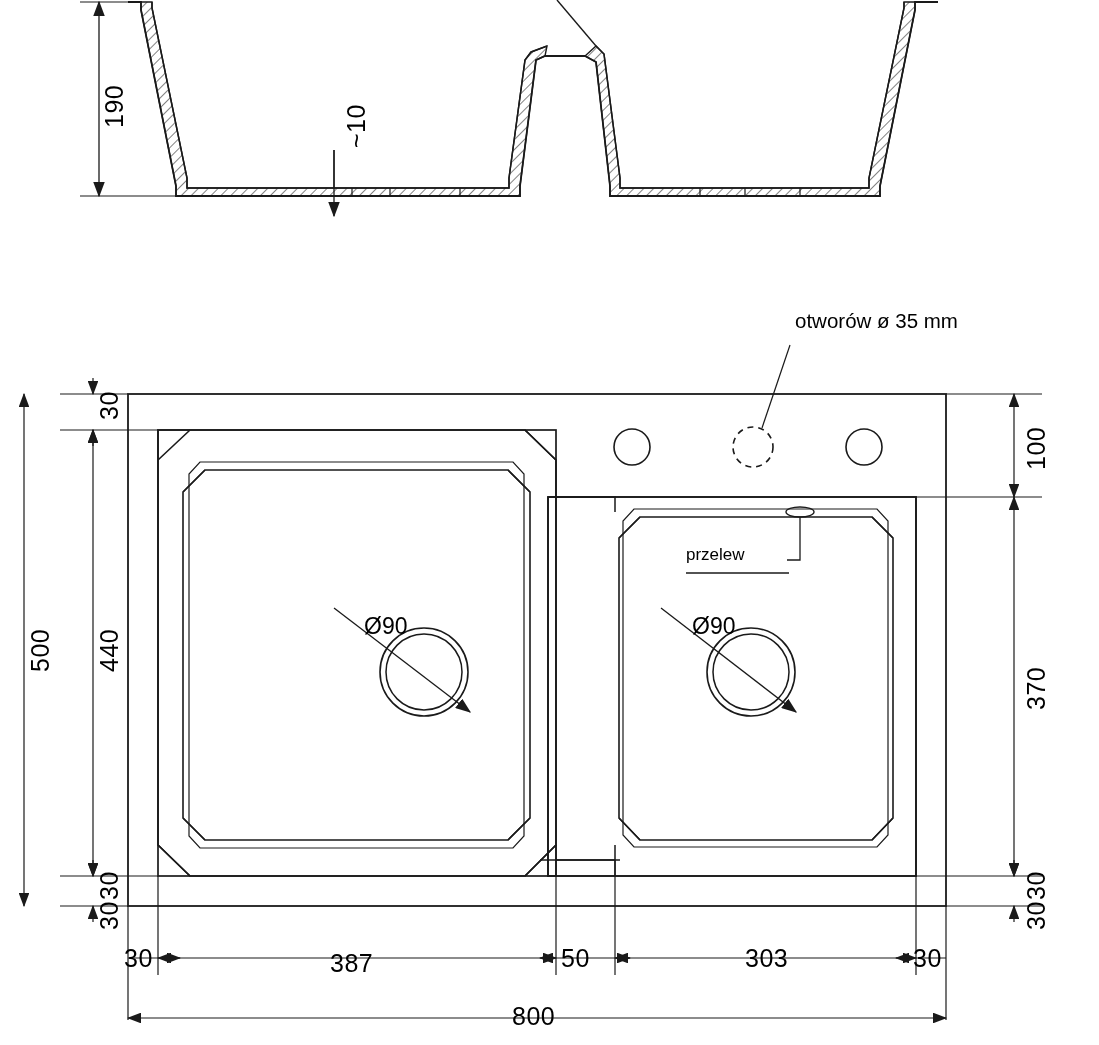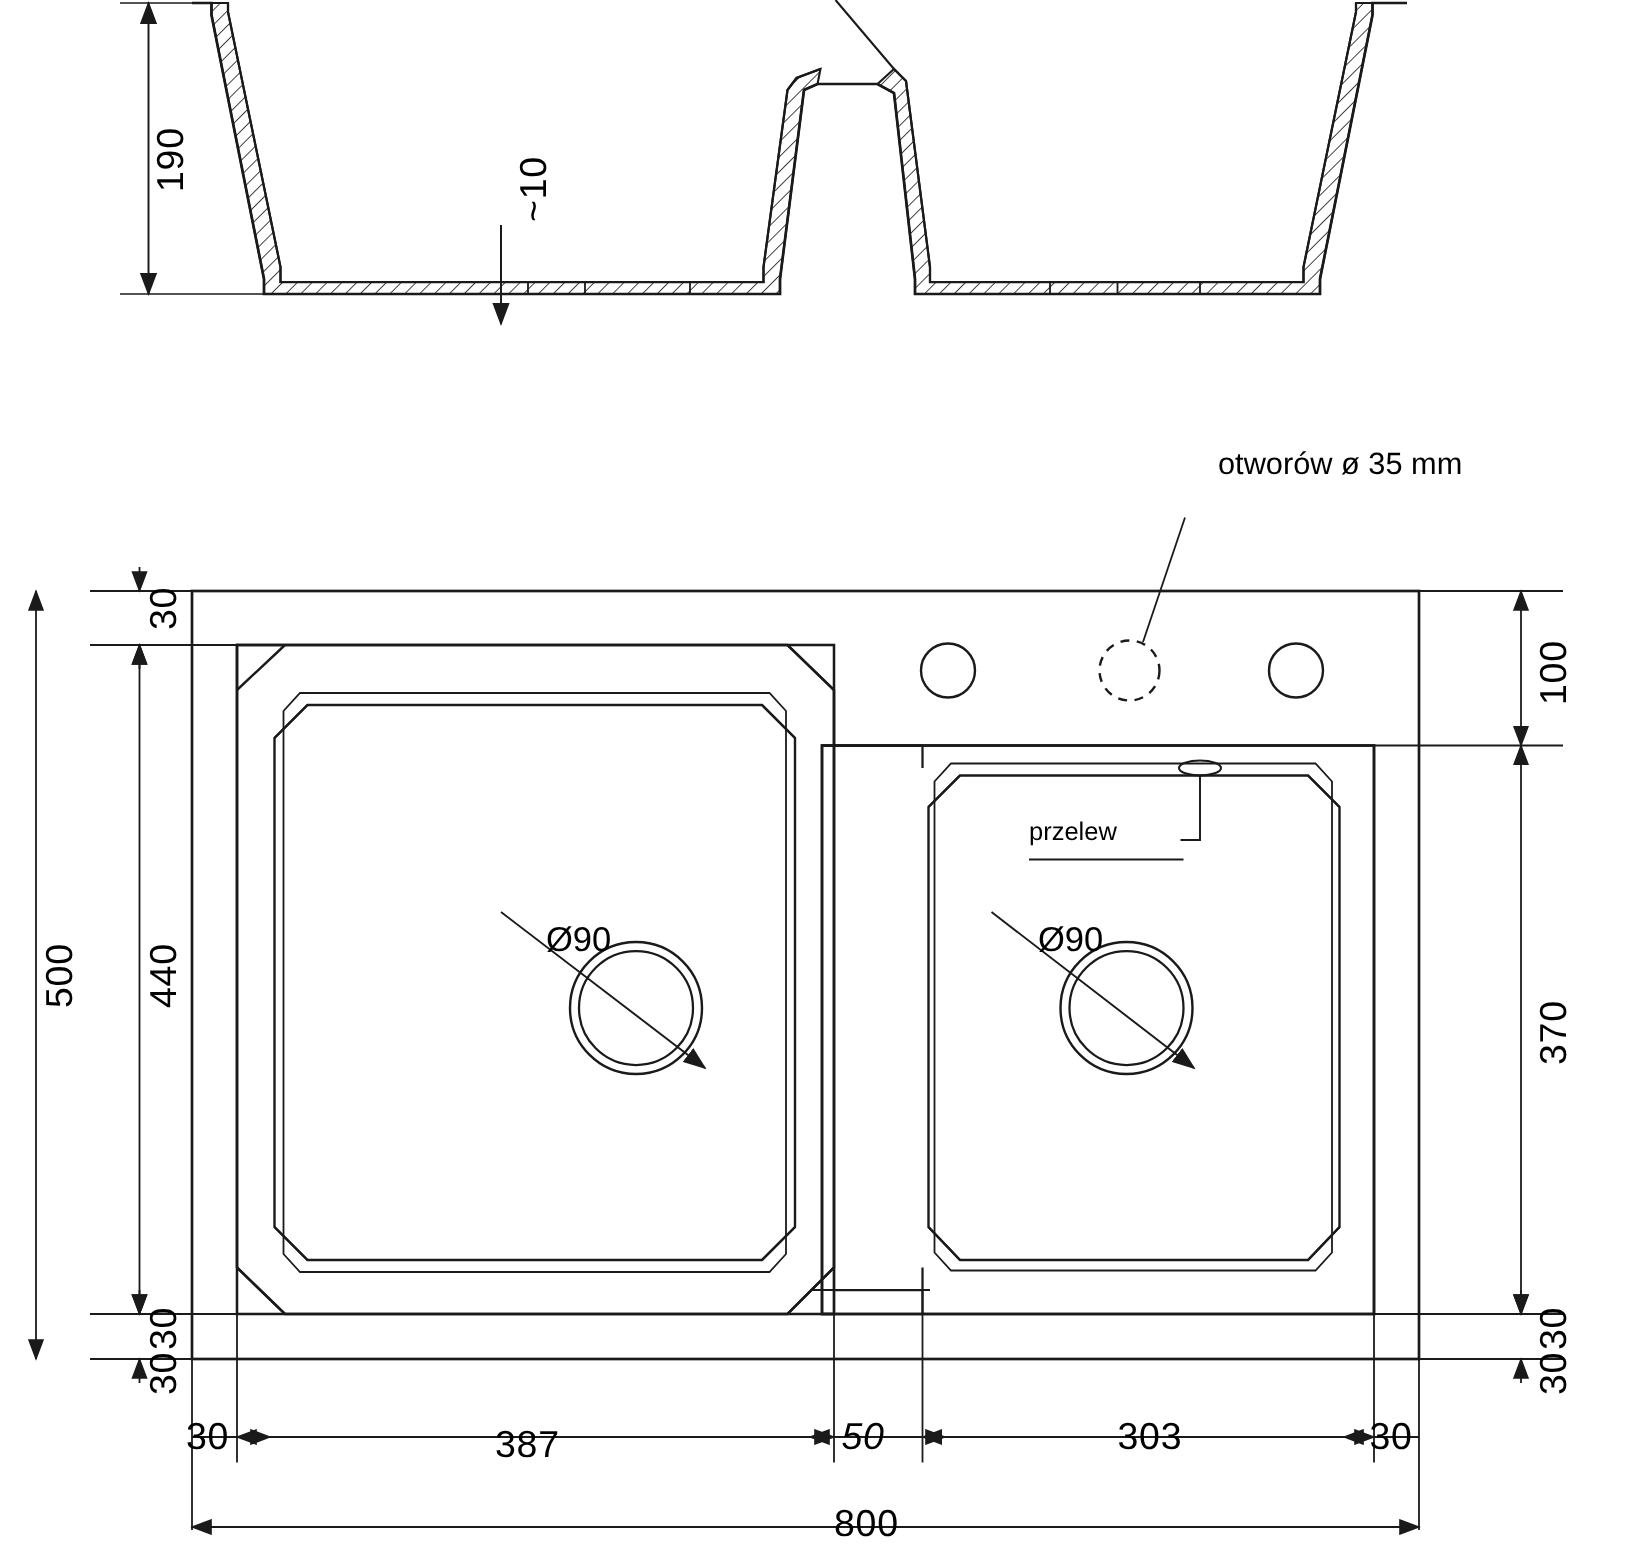--- a/index.html
+++ b/index.html
@@ -156,38 +156,38 @@
 
       <line x1="896" y1="958" x2="946" y2="958" marker-start="url(#arrS)"></line>
 
       <line x1="128" y1="1018" x2="946" y2="1018" marker-start="url(#arrS)" marker-end="url(#arr)"></line>
     </g>
   </svg>
 
   <div class="lbl dim rot90" style="left:100px;top:128px;">190</div>
   <div class="lbl dim rot90" style="left:342px;top:148px;">~10</div>
 
-  <div class="lbl callout" style="left:795px;top:296px;margin-left:17px;">otworów ø 35 mm</div>
+  <div class="lbl callout" style="left:795px;top:307px;">otworów ø 35 mm</div>
 
   <div class="lbl dim rot90" style="left:26px;top:672px;">500</div>
   <div class="lbl dim rot90" style="left:95px;top:672px;">440</div>
   <div class="lbl dim rot90" style="left:95px;top:420px;">30</div>
   <div class="lbl dim rot90" style="left:95px;top:900px;">30</div>
   <div class="lbl dim rot90" style="left:95px;top:930px;">30</div>
 
   <div class="lbl dim rot90" style="left:1022px;top:470px;">100</div>
   <div class="lbl dim rot90" style="left:1022px;top:710px;">370</div>
   <div class="lbl dim rot90" style="left:1022px;top:900px;">30</div>
   <div class="lbl dim rot90" style="left:1022px;top:930px;">30</div>
 
   <div class="lbl dim" style="left:124px;top:944px;">30</div>
   <div class="lbl dim" style="left:330px;top:949px;text-align:center;">387</div>
-  <div class="lbl dim" style="left:561px;top:944px;font-style:italic;">50</div>
+  <div class="lbl dim" style="left:561px;top:944px;">50</div>
   <div class="lbl dim" style="left:745px;top:944px;">303</div>
   <div class="lbl dim" style="left:913px;top:944px;">30</div>
-  <div class="lbl dim" style="left:512px;top:1002px;margin-left:44px;">800</div>
+  <div class="lbl dim" style="left:512px;top:1002px;">800</div>
 
   <div class="lbl dim-sm" style="left:340px;top:613px;transform:rotate(0deg);">Ø90</div>
   <div class="lbl dim-sm" style="left:668px;top:613px;">Ø90</div>
 
   <div class="lbl" style="left:686px;top:545px;font-size:17px;">przelew</div>
 
 </div>
 
 </body></html>

